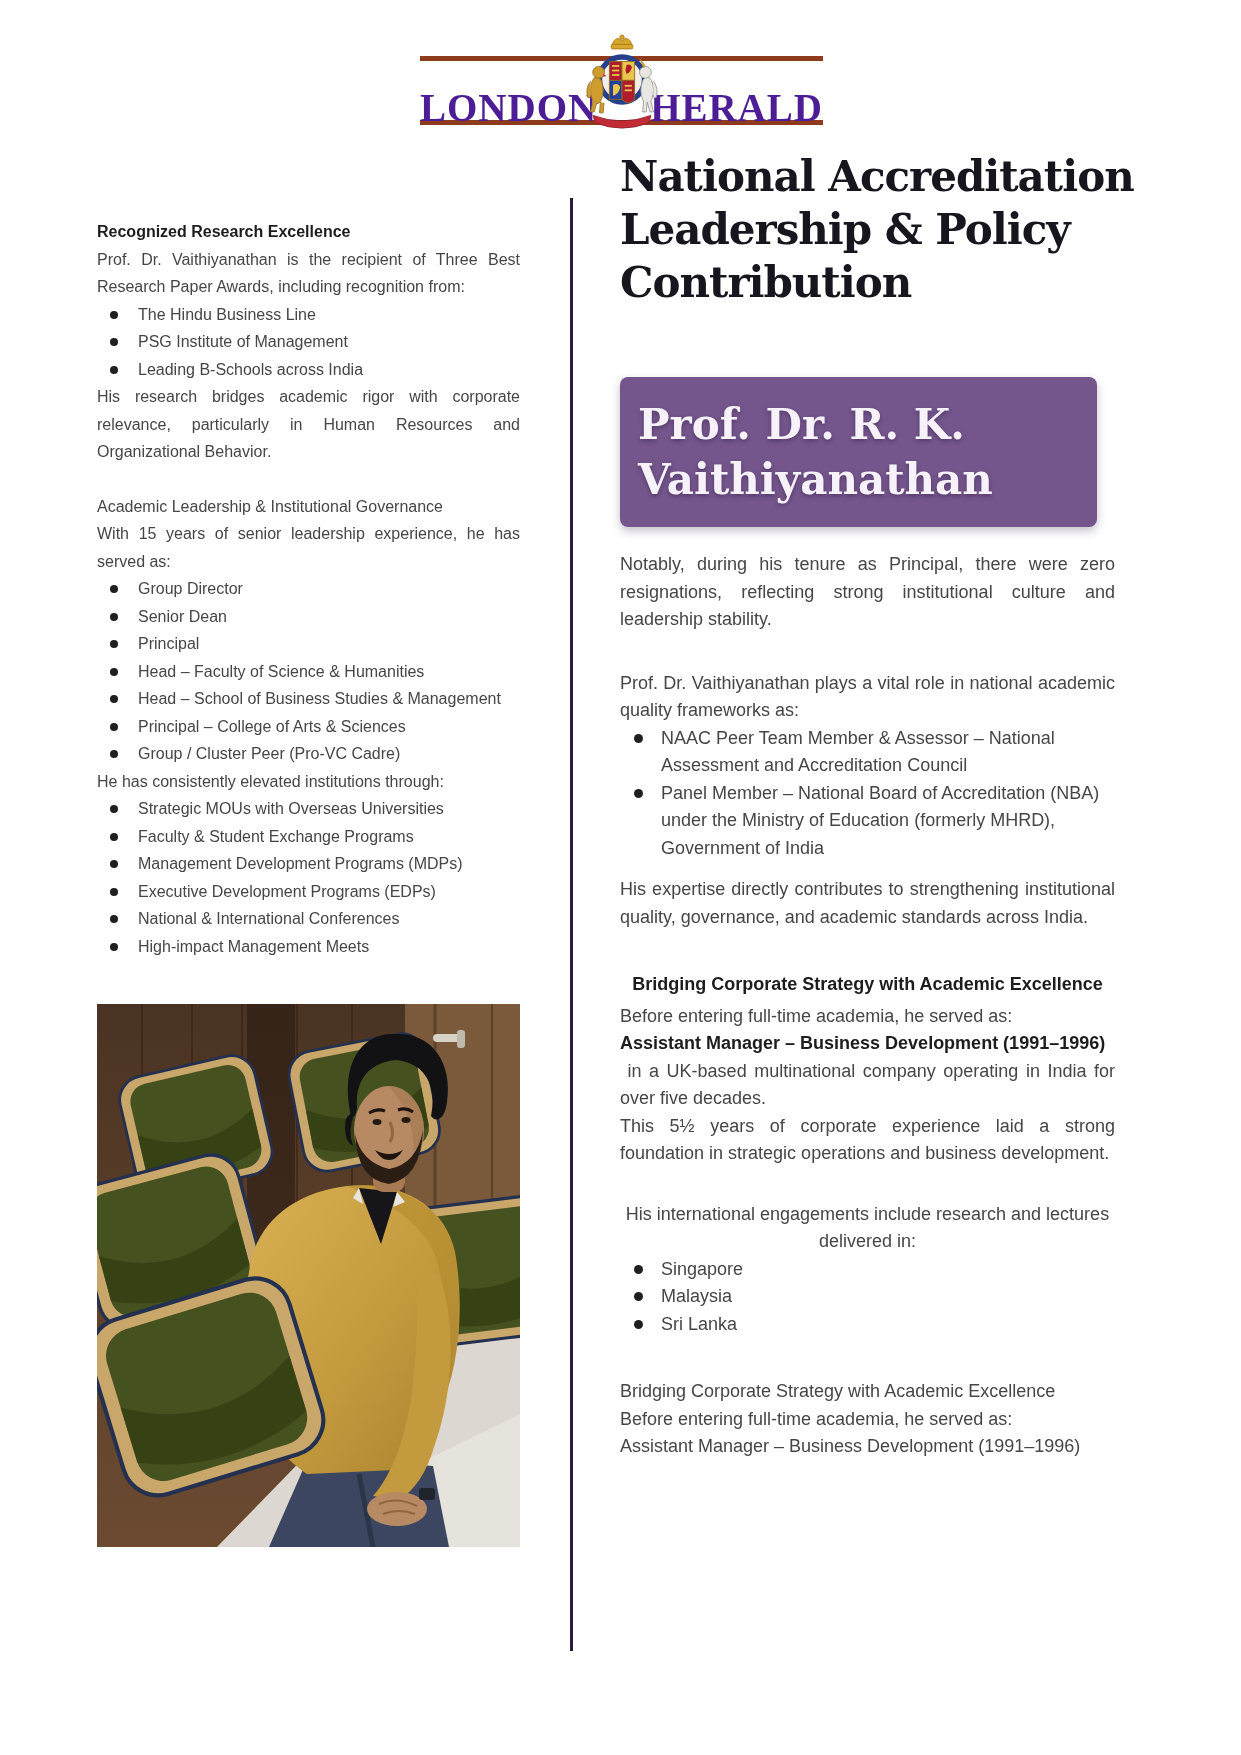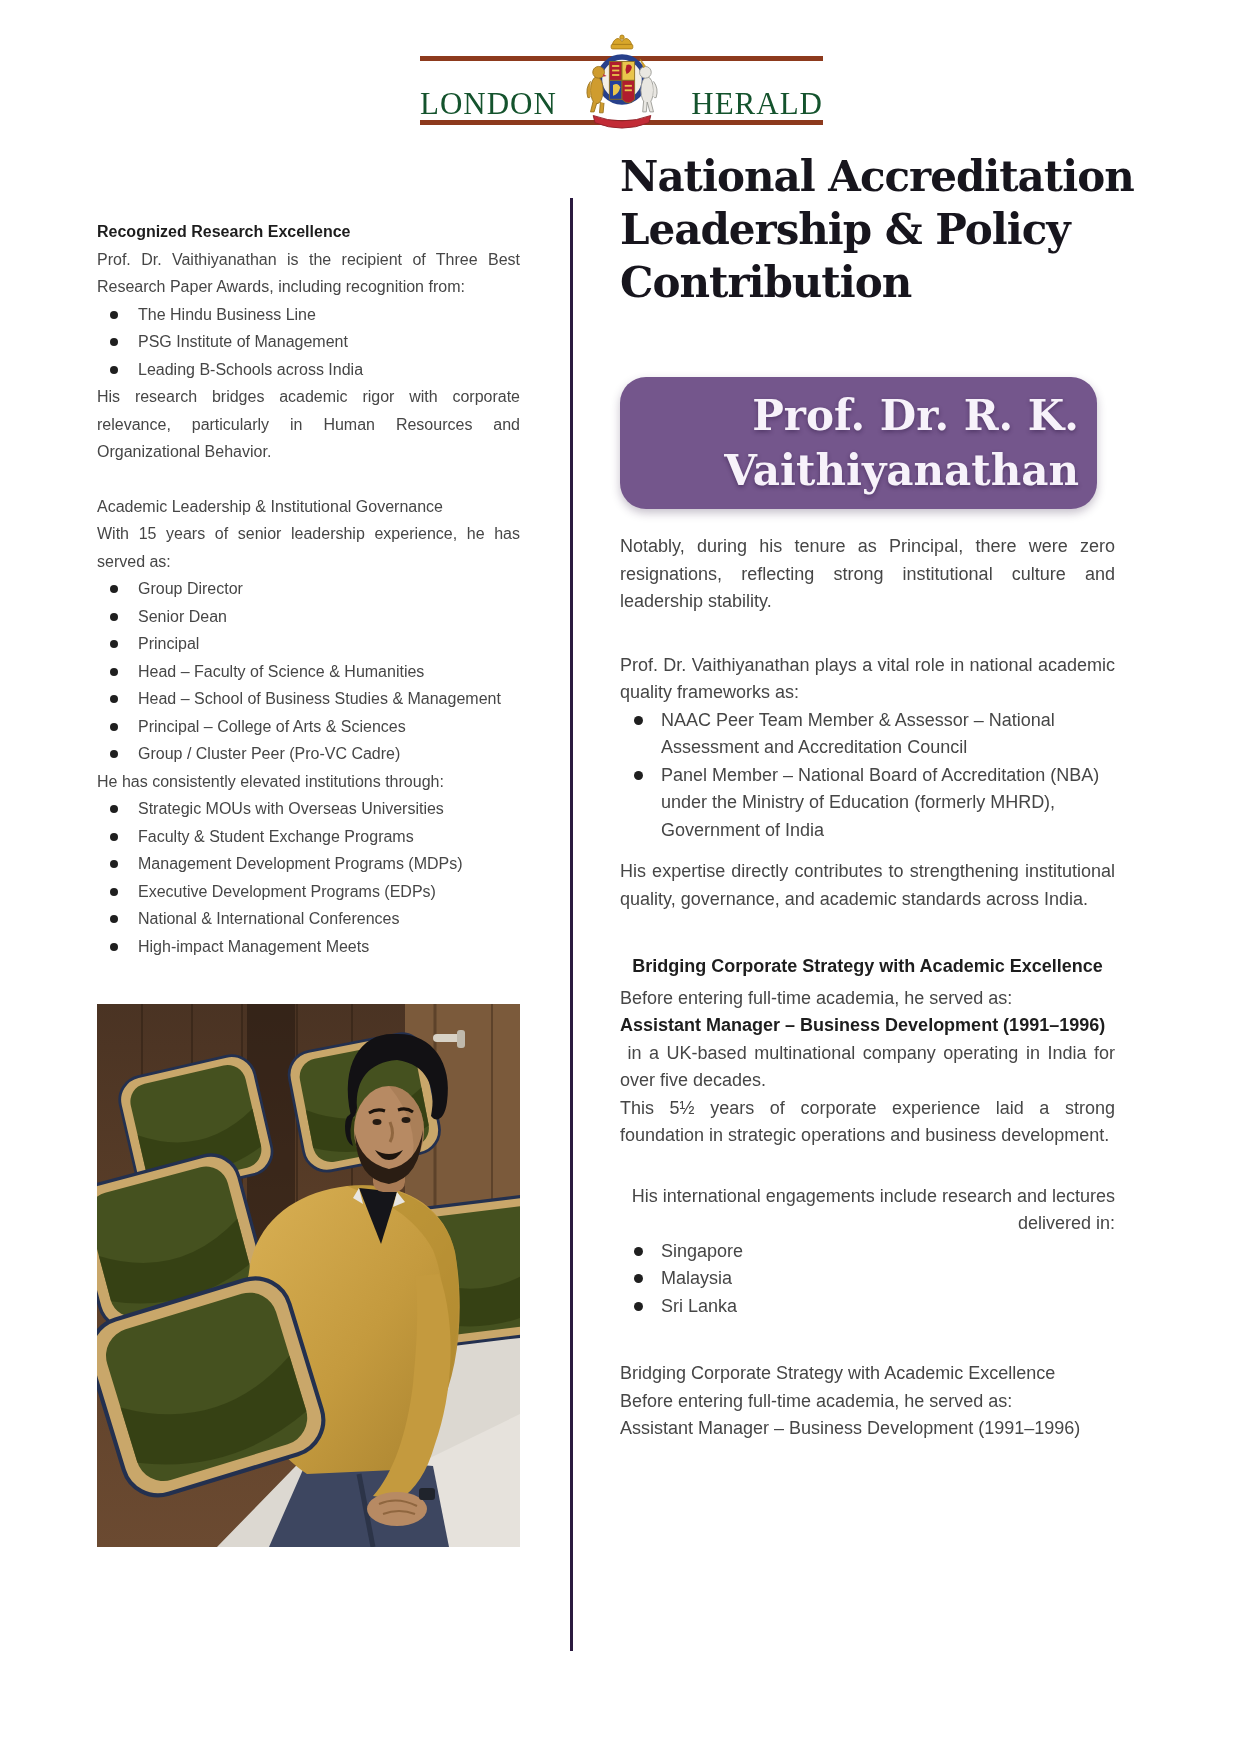--- a/index.html
+++ b/index.html
@@ -5,22 +5,22 @@
   html,body{margin:0;padding:0;background:#e9e9e9}
   .page{position:relative;width:1241px;height:1755px;background:#ffffff;margin:0 auto;
         font-family:"Liberation Sans",sans-serif;overflow:hidden}
 
   
   .masthead{position:absolute;left:420px;top:38px;width:403px;height:105px}
   .rule{position:absolute;left:0;right:0;height:5px;background:#8d3a1d}
   .rule-top{top:18px}
   .rule-bottom{top:82px}
   .mast-row{position:absolute;top:50px;left:0;right:0;display:flex;justify-content:space-between;align-items:baseline}
-  .mast-word{font-family:"Liberation Serif",serif;font-weight:normal;font-size:31px;line-height:1;
-             color:#14532d;letter-spacing:1px}
+  .mast-word{font-family:"Liberation Serif",serif;font-weight:bold;font-size:39px;line-height:1;
+             color:#4c1d95;letter-spacing:1px}
   .crest{position:absolute;left:50%;top:-4px;transform:translateX(-50%)}
 
   
   .col-left{position:absolute;left:97px;top:218px;width:423px;color:#464646;
             font-size:16px;line-height:27.5px}
   .col-right{position:absolute;left:620px;top:150px;width:495px;color:#464646;
              font-size:18px;line-height:27.5px}
   .divider{position:absolute;left:570px;top:198px;width:3px;height:1453px;background:#2b1a3f}
 
   p{margin:0;text-align:justify}
@@ -31,21 +31,21 @@
   li{position:relative;padding-left:41px;text-align:left}
   li::before{content:"";position:absolute;left:13px;top:10px;width:8px;height:8px;
              border-radius:50%;background:#1f1f1f}
   .col-right li::before{width:9px;height:9px;left:14px;top:9px}
 
   
   .title{font-family:"DejaVu Serif","Liberation Serif",serif;font-weight:bold;font-size:42px;
          line-height:53px;color:#17151d;letter-spacing:-1px;text-align:left}
   .title div{white-space:nowrap}
   .name-banner{box-sizing:border-box;width:477px;margin-top:68px;margin-bottom:24px;
-               background:#74568c;border-radius:26px;padding:11px 18px;text-align:right;
+               background:#74568c;border-radius:8px;padding:20px 18px;text-align:left;
                font-family:"DejaVu Serif","Liberation Serif",serif;font-weight:bold;font-size:42px;
                line-height:55px;color:#f7f2fa;text-shadow:0 2px 4px rgba(40,20,60,.45);
                box-shadow:0 4px 10px rgba(50,30,70,.28)}
   .footer-block div{text-align:left}
 
   
   .mt27{margin-top:27px}.mt58{margin-top:36px}
   .mt14{margin-top:14px}.mt30{margin-top:40px}.mt33{margin-top:33px}
   .mt4{margin-top:4px}
   .photo{display:block;margin-top:44px;width:423px;height:543px;overflow:hidden}
@@ -253,21 +253,21 @@
         <li>Panel Member – National Board of Accreditation (NBA) under the Ministry of Education (formerly MHRD), Government of India</li>
       </ul>
     <p class="mt14">His expertise directly contributes to strengthening institutional quality, governance, and academic standards across India.</p>
 
     <div class="center-head mt30">Bridging Corporate Strategy with Academic Excellence</div>
     <p class="mt4" style="text-align:left">Before entering full-time academia, he served as:</p>
     <p class="bold-par" style="text-align:justify">Assistant Manager – Business Development (1991–1996)</p>
     <p>&nbsp;in a UK-based multinational company operating in India for over five decades.</p>
     <p>This 5½ years of corporate experience laid a strong foundation in strategic operations and business development.</p>
 
-    <p class="mt33" style="text-align:right">His international engagements include research and lectures delivered in:</p>
+    <p class="mt33" style="text-align:center">His international engagements include research and lectures delivered in:</p>
     <ul>
 
     <li>Singapore</li>
         <li>Malaysia</li>
         <li>Sri Lanka</li>
       </ul>
 
     <div class="footer-block mt30">
 
     <div>Bridging Corporate Strategy with Academic Excellence</div>

